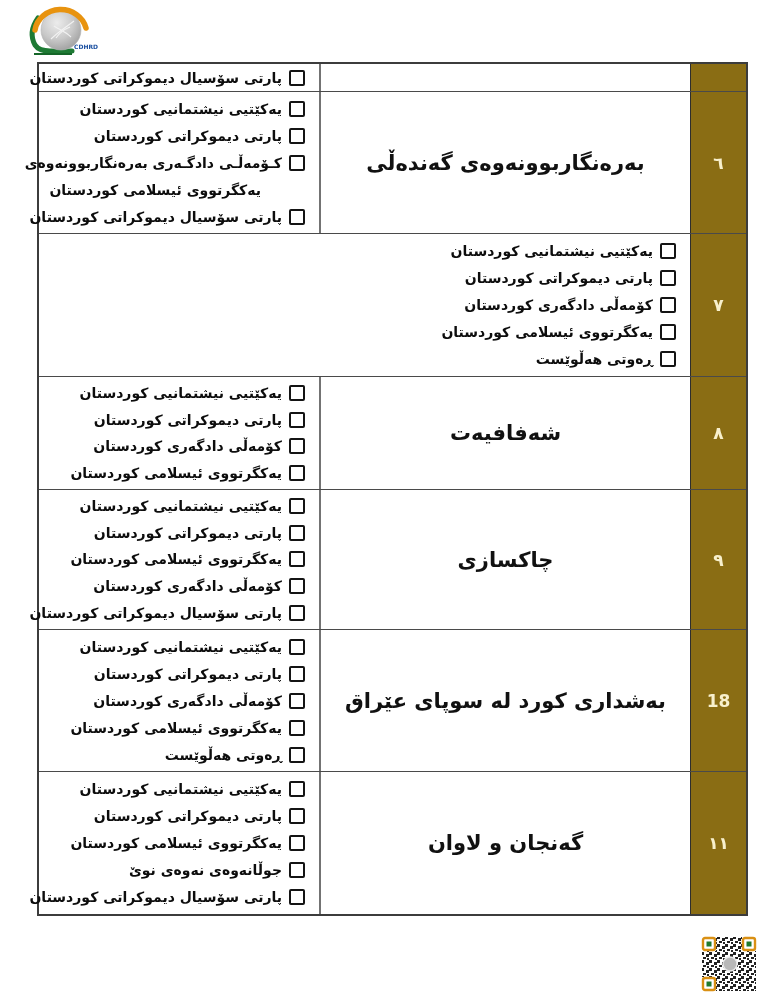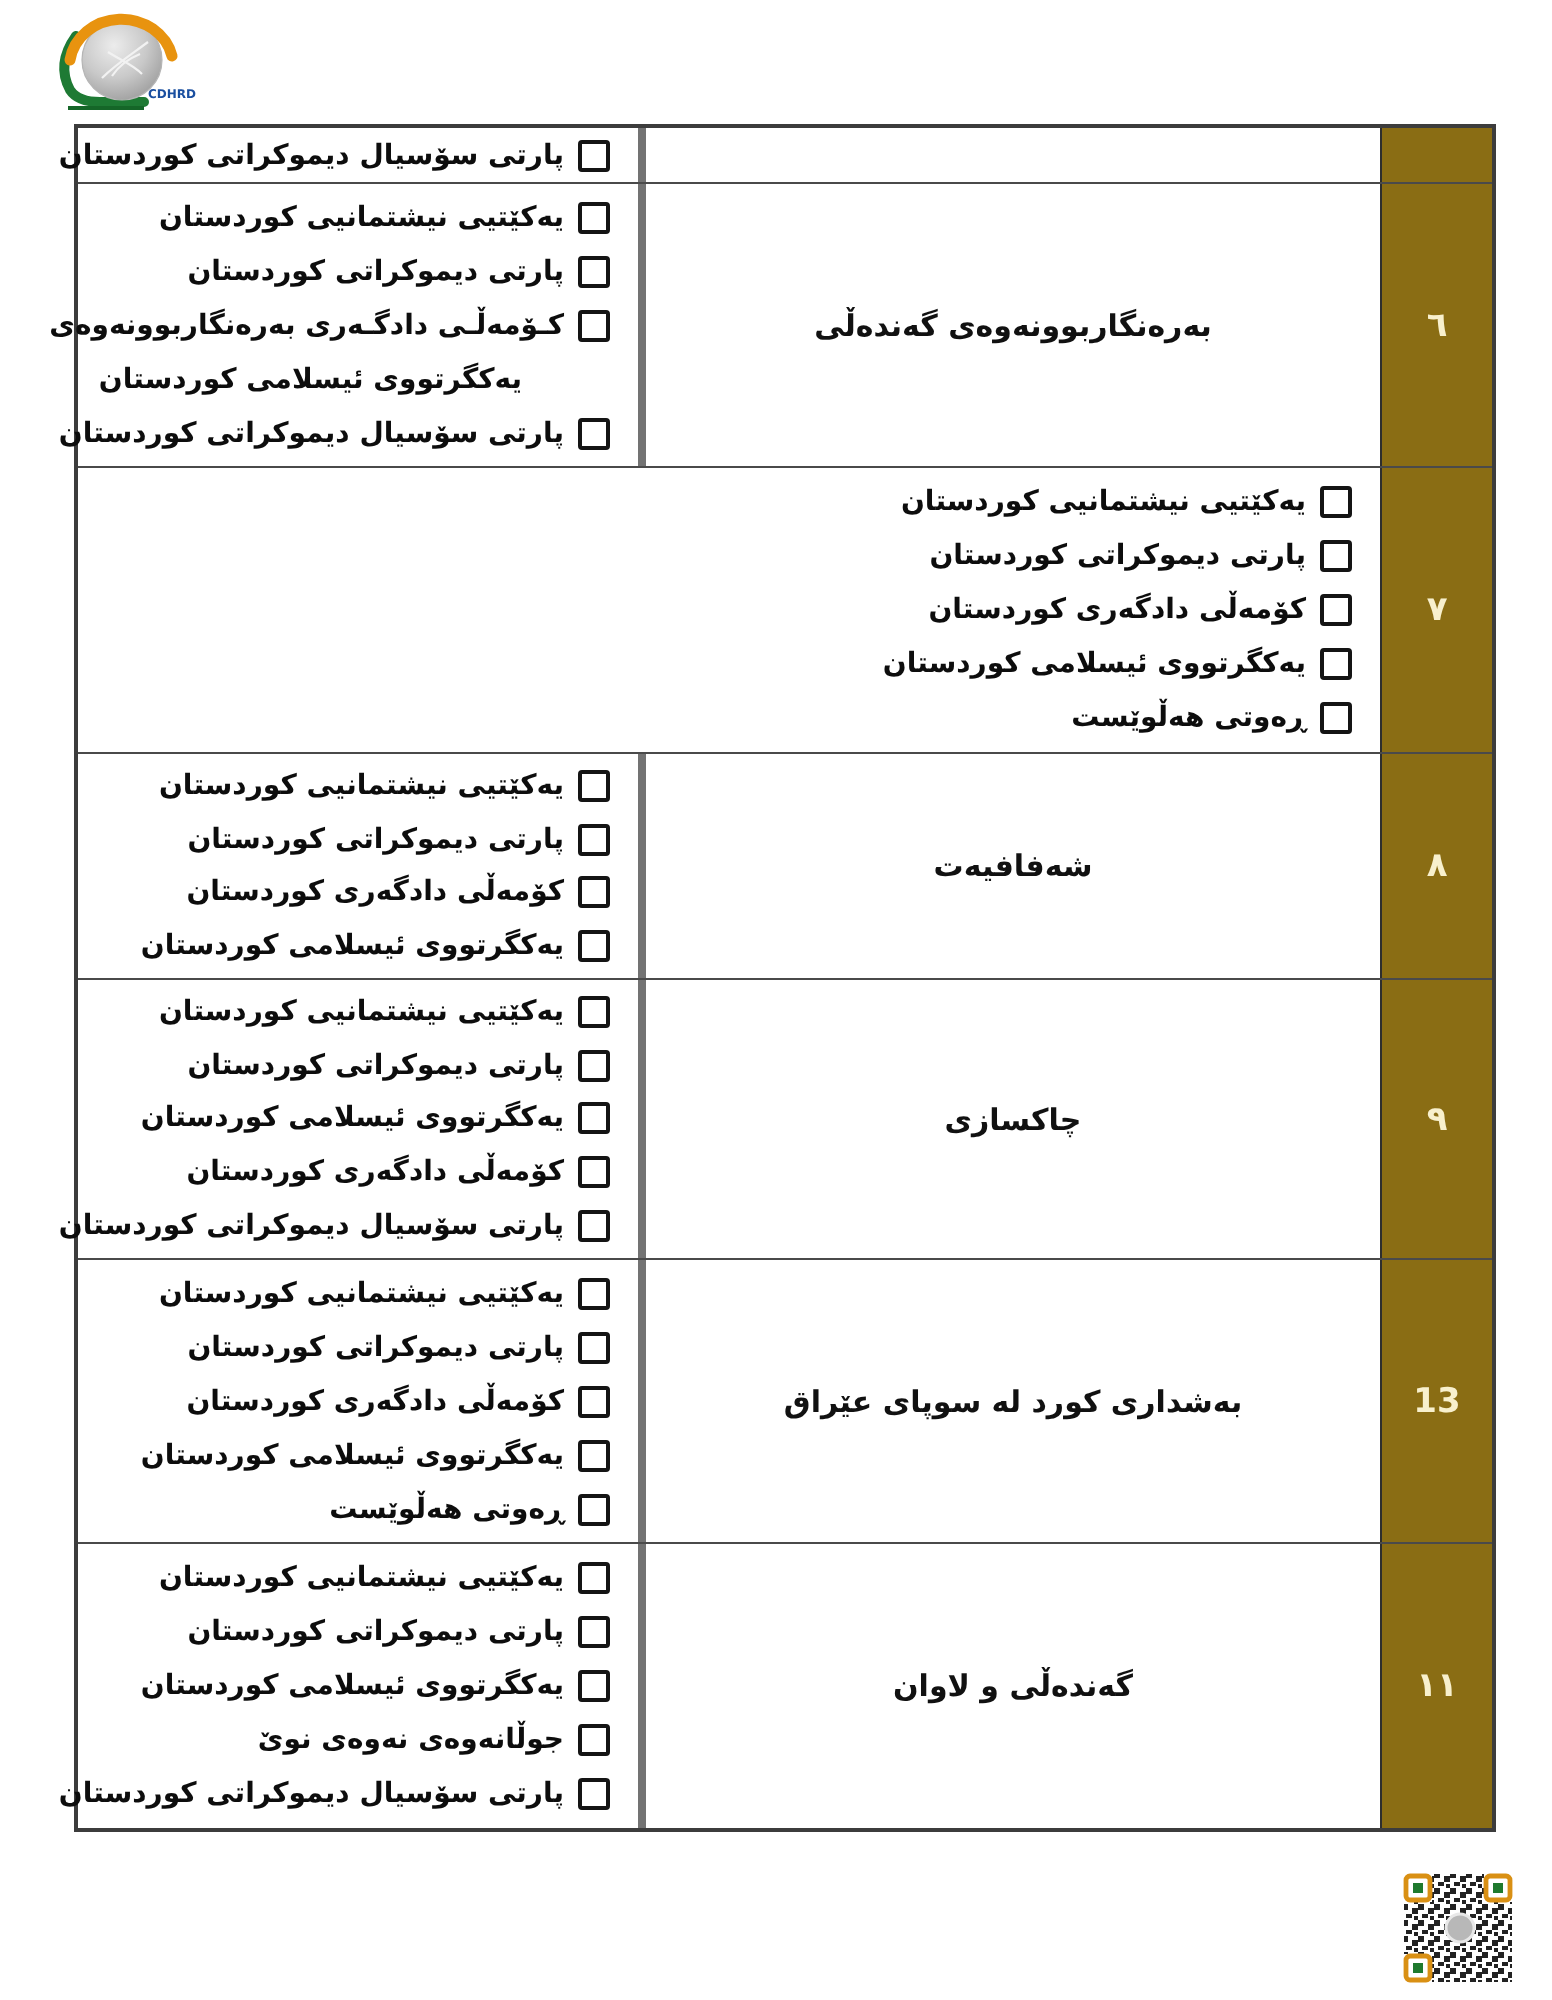--- a/index.html
+++ b/index.html
@@ -19,21 +19,21 @@
     border-bottom:1px solid #4a4a4a;box-sizing:border-box;
   }
   .trow:last-child{border-bottom:none;}
   .cell{box-sizing:border-box;min-width:0;}
   .num{
     background:#8a6d14;color:#f8f0cd;display:flex;align-items:center;justify-content:center;
     font-size:17px;font-weight:bold;border-left:1px solid #2e2e2e;
   }
   .title{
     display:flex;align-items:center;justify-content:center;text-align:center;
-    font-size:15px;font-weight:bold;color:#111;border-left:4px solid #737373;
+    font-size:21px;font-weight:bold;color:#111;border-left:2px solid #737373;
     padding:0 8px;letter-spacing:.5px;
   }
   .options{
     display:flex;flex-direction:column;justify-content:space-around;
     padding:3px 14px 3px 4px;
   }
   .opt{display:flex;align-items:center;gap:7px;direction:rtl;}
   .opt .optlabel{
     font-size:14px;font-weight:bold;color:#0d0d0d;white-space:nowrap;
   }
@@ -175,21 +175,21 @@
             <div class="box"></div>
             <div class="optlabel">کۆمەڵی دادگەری کوردستان</div>
           </div>
           <div class="opt">
             <div class="box"></div>
             <div class="optlabel">پارتی سۆسیال دیموکراتی کوردستان</div>
           </div>
         </div>
       </div>
       <div class="trow" style="height: 142px;">
-        <div class="cell num">13</div>
+        <div class="cell num">18</div>
         <div class="cell title">بەشداری کورد لە سوپای عێراق</div>
         <div class="cell options">
           <div class="opt">
             <div class="box"></div>
             <div class="optlabel">یەکێتیی نیشتمانیی کوردستان</div>
           </div>
           <div class="opt">
             <div class="box"></div>
             <div class="optlabel">پارتی دیموکراتی کوردستان</div>
           </div>
@@ -202,21 +202,21 @@
             <div class="optlabel">یەکگرتووی ئیسلامی کوردستان</div>
           </div>
           <div class="opt">
             <div class="box"></div>
             <div class="optlabel">ڕەوتی هەڵوێست</div>
           </div>
         </div>
       </div>
       <div class="trow" style="height: 142px;">
         <div class="cell num">١١</div>
-        <div class="cell title">گەندەڵی  و  لاوان</div>
+        <div class="cell title">گەنجان  و  لاوان</div>
         <div class="cell options">
           <div class="opt">
             <div class="box"></div>
             <div class="optlabel">یەکێتیی نیشتمانیی کوردستان</div>
           </div>
           <div class="opt">
             <div class="box"></div>
             <div class="optlabel">پارتی دیموکراتی کوردستان</div>
           </div>
           <div class="opt">

